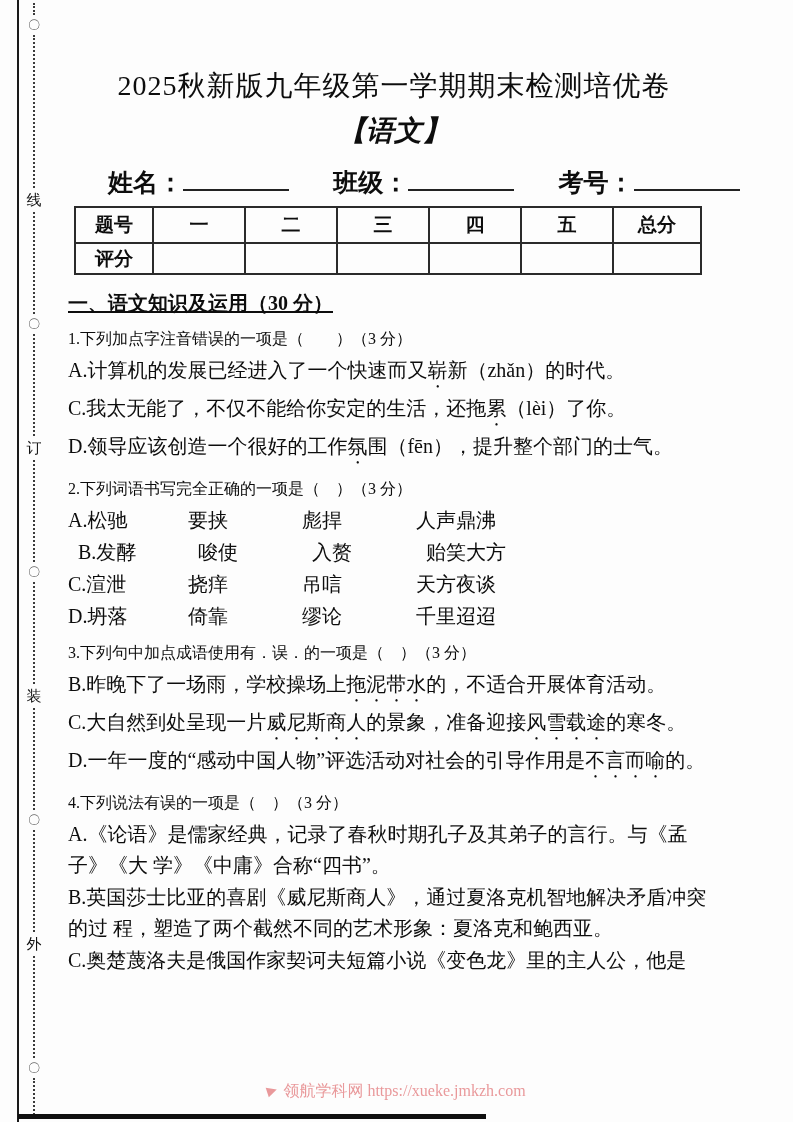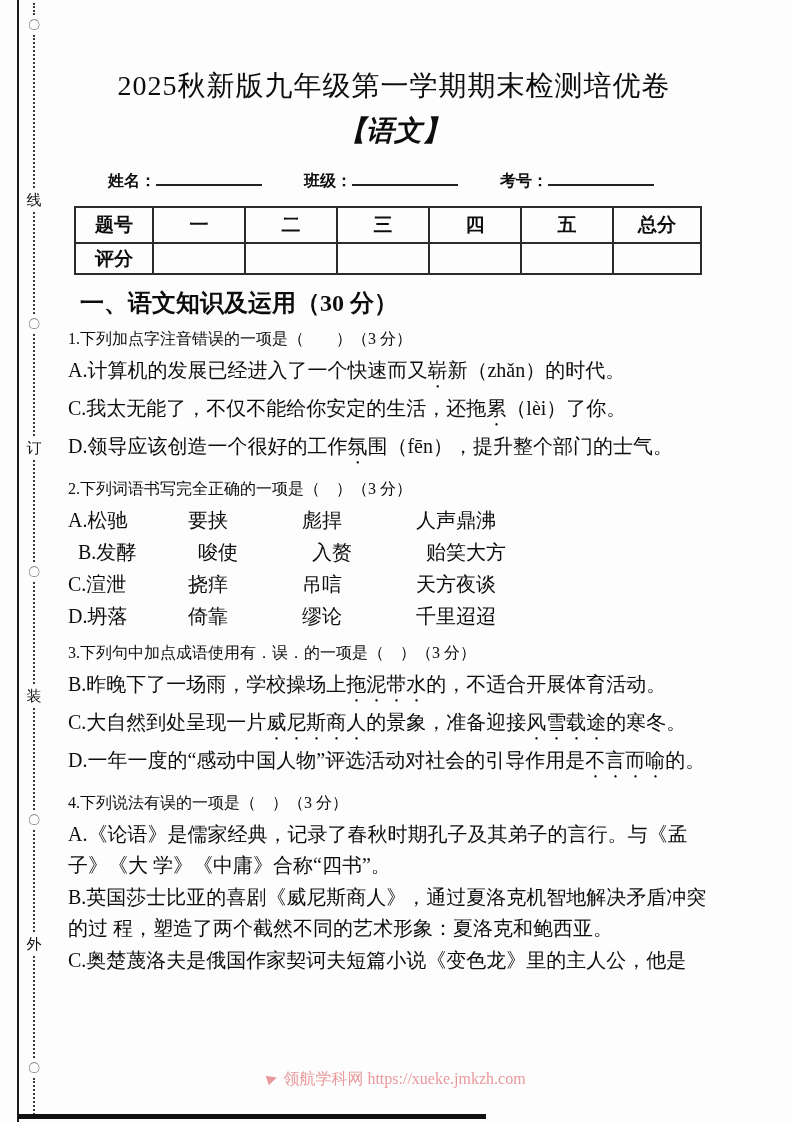--- a/index.html
+++ b/index.html
@@ -15,38 +15,38 @@
   .rail .ds.short { flex: 0.12; }
   .rail .ds.long { flex: 1.5; }
   .rail .ds.end { flex: 0.4; }
   .rail .bc { font-size: 15px; line-height: 18px; color: #111; }
   .rail .bc.circ { font-size: 12px; line-height: 14px; }
 
   .content { position: absolute; left: 68px; top: 0; width: 652px; }
   .title { margin: 66px 0 0; text-align: center; font-size: 28px; line-height: 40px; font-weight: normal; letter-spacing: 1px; }
   .subtitle { margin: 6px 0 0; text-align: center; font-size: 28px; line-height: 38px; font-weight: bold; font-style: italic; }
 
-  .info { margin: 16px 0 0 40px; font-size: 16px; font-weight: bold; height: 30px; white-space: nowrap; }
+  .info { margin: 16px 0 0 40px; font-size: 25px; font-weight: bold; height: 30px; white-space: nowrap; }
   .info .grp { margin-right: 38px; }
   .blank { display: inline-block; width: 106px; border-bottom: 2px solid #222; height: 18px; }
 
   table.score { border-collapse: collapse; margin: 10px 0 0 6px; table-layout: fixed; padding-left: 32px; }
   table.score td { border: 2px solid #2b2b2b; text-align: center; font-size: 19px; font-weight: bold; height: 34px; padding: 0 4px; }
   table.score tr.score-row td { height: 29px; }
 
-  .sec-heading { margin: 13px 12px 2px; font-size: 24px; font-weight: bold; line-height: 30px; }
+  .sec-heading { margin: 13px 0 2px; font-size: 20px; font-weight: bold; line-height: 30px; text-decoration: underline; }
   .stem { margin: 5px 0 1px; font-size: 16px; line-height: 31px; }
   .opt  { margin: 0 0 1px;  font-size: 20px; line-height: 31px; }
   .word-row { display: grid; grid-template-columns: 120px 114px 114px auto; font-size: 20px; line-height: 31px; margin: 0 0 1px; }
   .word-row.indent { padding-left: 10px; }
 
   .em-dots { -webkit-text-emphasis: filled dot; -webkit-text-emphasis-position: under right;
              text-emphasis: filled dot; text-emphasis-position: under right; }
 
-  .watermark { position: absolute; left: 0; bottom: 32px; width: 100%; text-align: center;
+  .watermark { position: absolute; left: 0; bottom: 20px; width: 100%; text-align: center;
                color: #e9999b; font-size: 16px; }
   .wm-icon { display: inline-block; width: 0; height: 0; border-left: 10px solid #e9999b;
              border-top: 5px solid transparent; border-bottom: 5px solid transparent;
              margin-right: 6px; transform: rotate(-18deg); }
 </style>
 </head>
 <body>
 
 <div class="page">
 

